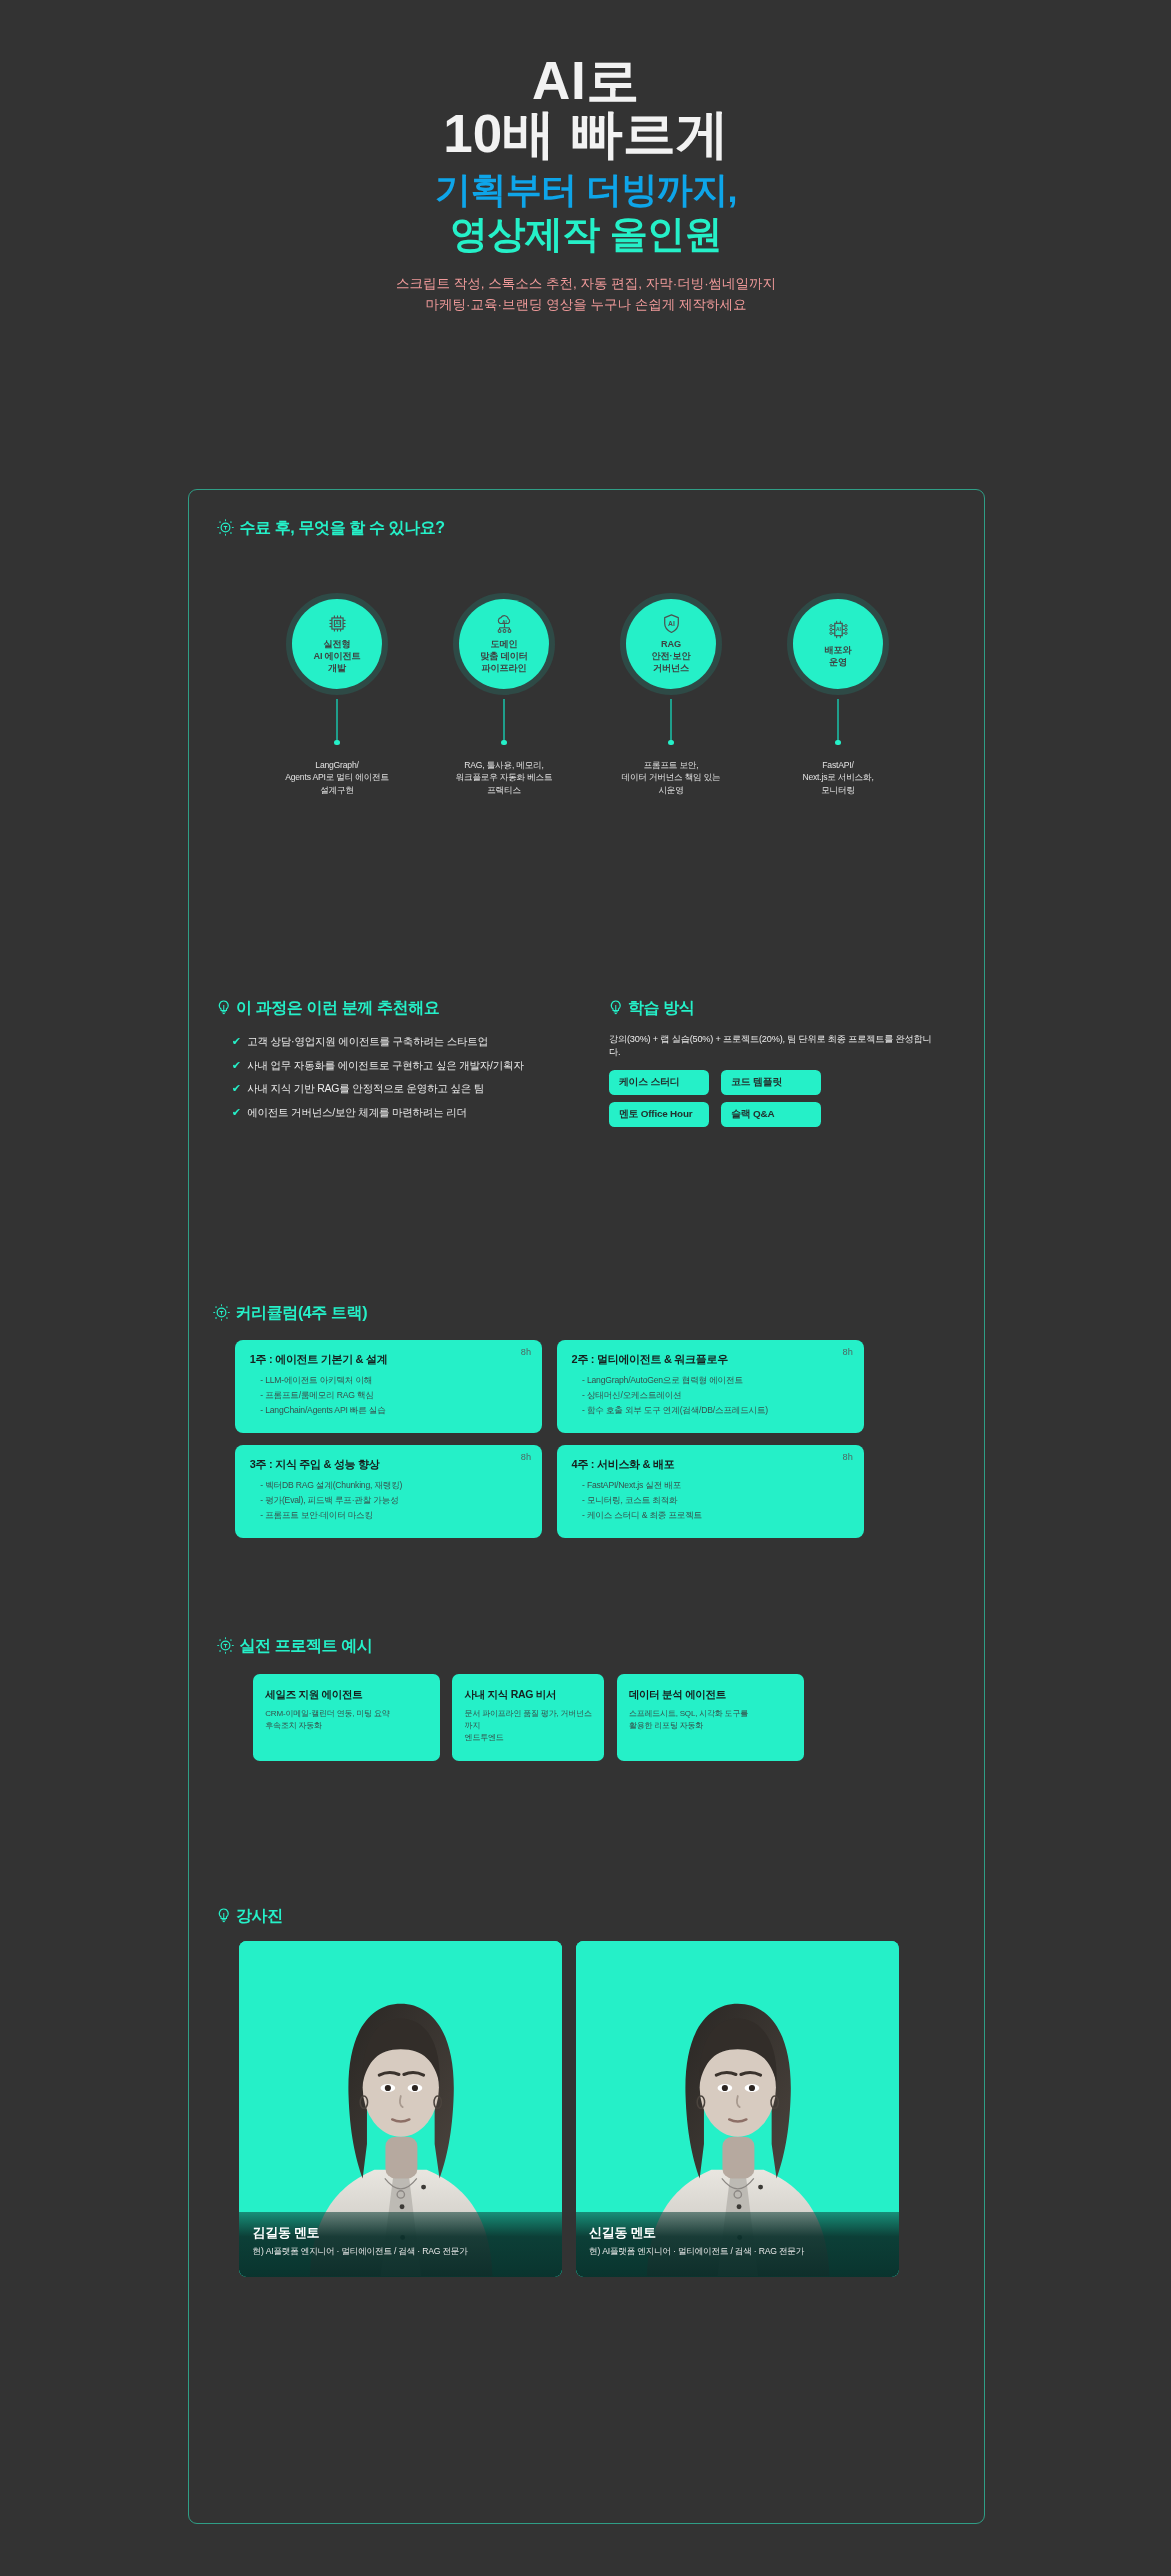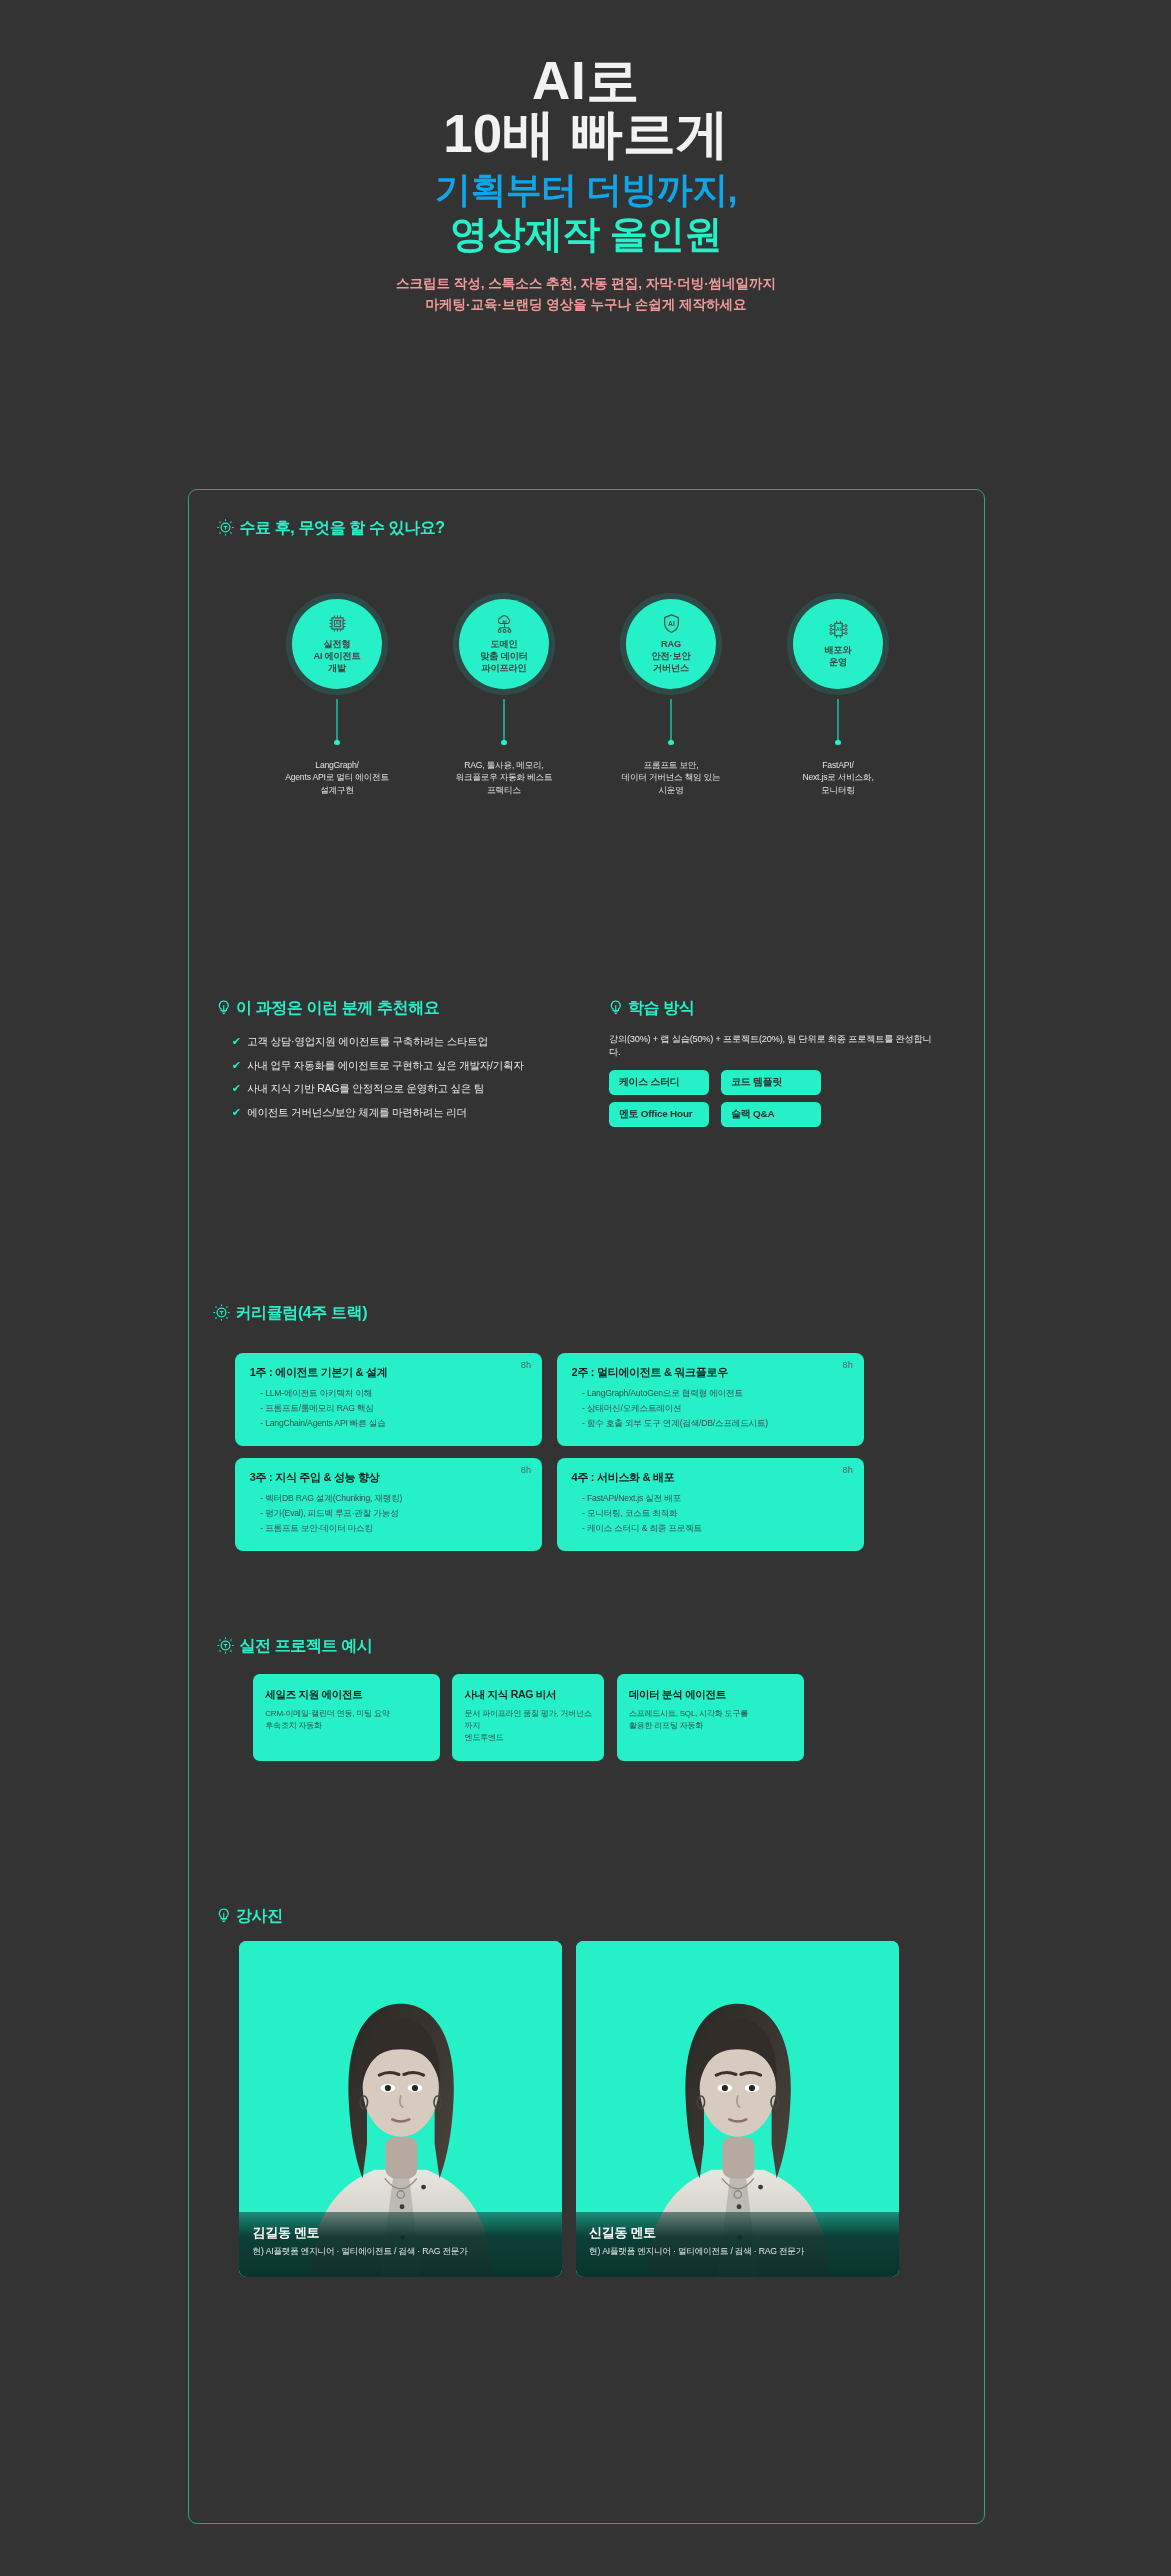--- a/index.html
+++ b/index.html
@@ -54,21 +54,21 @@
     font-size: 38px;
     font-weight: 800;
     line-height: 1.18;
     letter-spacing: -0.6px;
   }
   .hero-sub {
     color: #f09a9a;
     font-size: 13.5px;
     line-height: 1.62;
     margin-top: 16px;
-    font-weight: 700;
+    font-weight: 400;
   }
 
   
   .frame {
     position: absolute;
     left: 188px;
     top: 489px;
     width: 797px;
     height: 2035px;
     border: 1.2px solid #2f9e86;
@@ -219,21 +219,21 @@
     letter-spacing: -0.2px;
   }
 
   
   .curri {
     position: absolute;
     left: 24px; top: 813px;
     width: 745px;
   }
   .week-grid {
-    margin-top: 29px;
+    margin-top: 16px;
     margin-left: 22px;
     display: grid;
     grid-template-columns: 307px 307px;
     gap: 12.3px 14.8px;
   }
   .week-card {
     background: #25f0c8;
     border-radius: 8px;
     padding: 12.3px 14.8px 14.8px 14.8px;
     position: relative;

